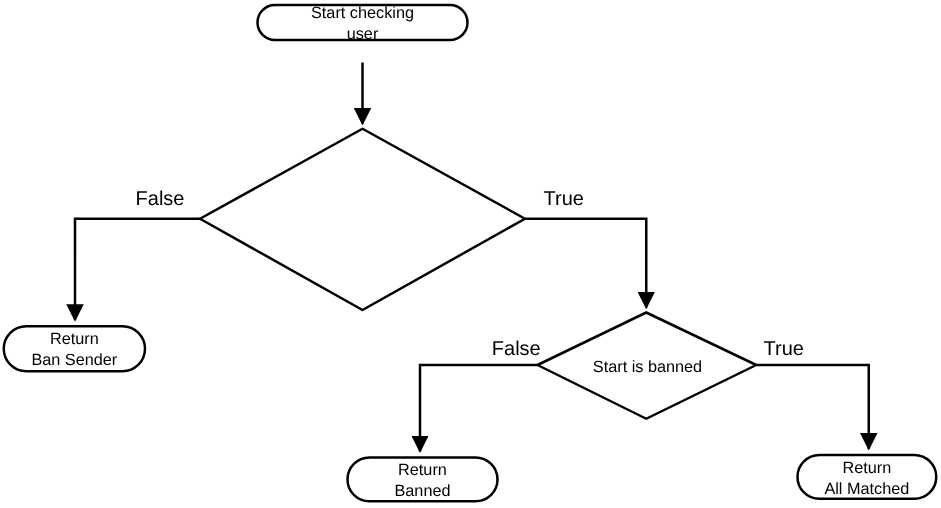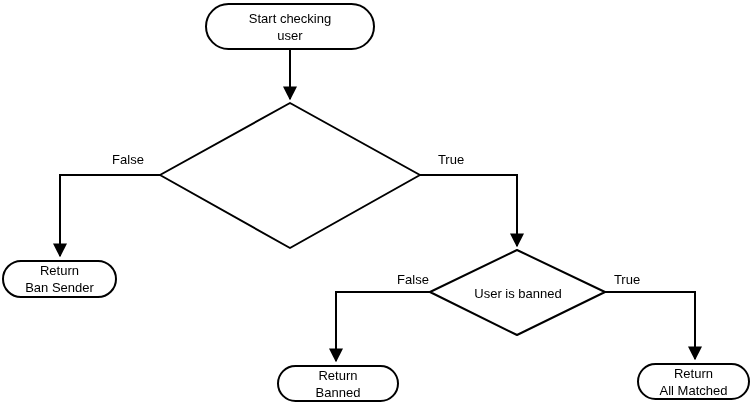--- a/index.html
+++ b/index.html
@@ -32,38 +32,38 @@
     justify-content: center;
     text-align: center;
     font-size: 13px;
     line-height: 17px;
     color: #000000;
     white-space: pre-line;
   }
   .stadium {
     border-radius: 24px;
   }
-  .node-start      { left: 205px; top: 3px;   width: 170px; height: 47px; }
+  .node-start      { left: 205px; top: 3px;   width: 170px; height: 30px; }
   .node-ban-sender { left: 2px;   top: 260px; width: 115px; height: 38px; border-radius: 19px; }
   .node-banned     { left: 277px; top: 365px; width: 122px; height: 37px; border-radius: 19px; }
   .node-all-matched{ left: 637px; top: 363px; width: 113px; height: 37px; border-radius: 19px; }
   .diamond-label {
     position: absolute;
     text-align: center;
     font-size: 13px;
     line-height: 17px;
     color: #000000;
     white-space: pre-line;
     transform: translate(-50%, -50%);
   }
   .dlabel-valid  { left: 290px; top: 176px; width: 170px; }
   .dlabel-banned { left: 518px; top: 293px; width: 160px; }
   .edge-label {
     position: absolute;
-    font-size: 13px;
+    font-size: 16px;
     line-height: 16px;
     color: #000000;
     background: #ffffff;
     padding: 0 2px;
     transform: translate(-50%, -50%);
     text-align: center;
   }
   .elabel-valid-false  { left: 128px; top: 160px; }
   .elabel-valid-true   { left: 451px; top: 160px; }
   .elabel-banned-false { left: 413px; top: 280px; }
@@ -102,21 +102,21 @@
   <div class="node node-ban-sender">Return
 Ban Sender</div>
 
   <div class="node node-banned">Return
 Banned</div>
 
   <div class="node node-all-matched">Return
 All Matched</div>
 
 
-  <div class="diamond-label dlabel-banned">User is banned</div>
+  <div class="diamond-label dlabel-banned">Start is banned</div>
 
   <div class="edge-label elabel-valid-false">False</div>
 
   <div class="edge-label elabel-valid-true">True</div>
 
   <div class="edge-label elabel-banned-false">False</div>
 
   <div class="edge-label elabel-banned-true">True</div>
 
 </div>

